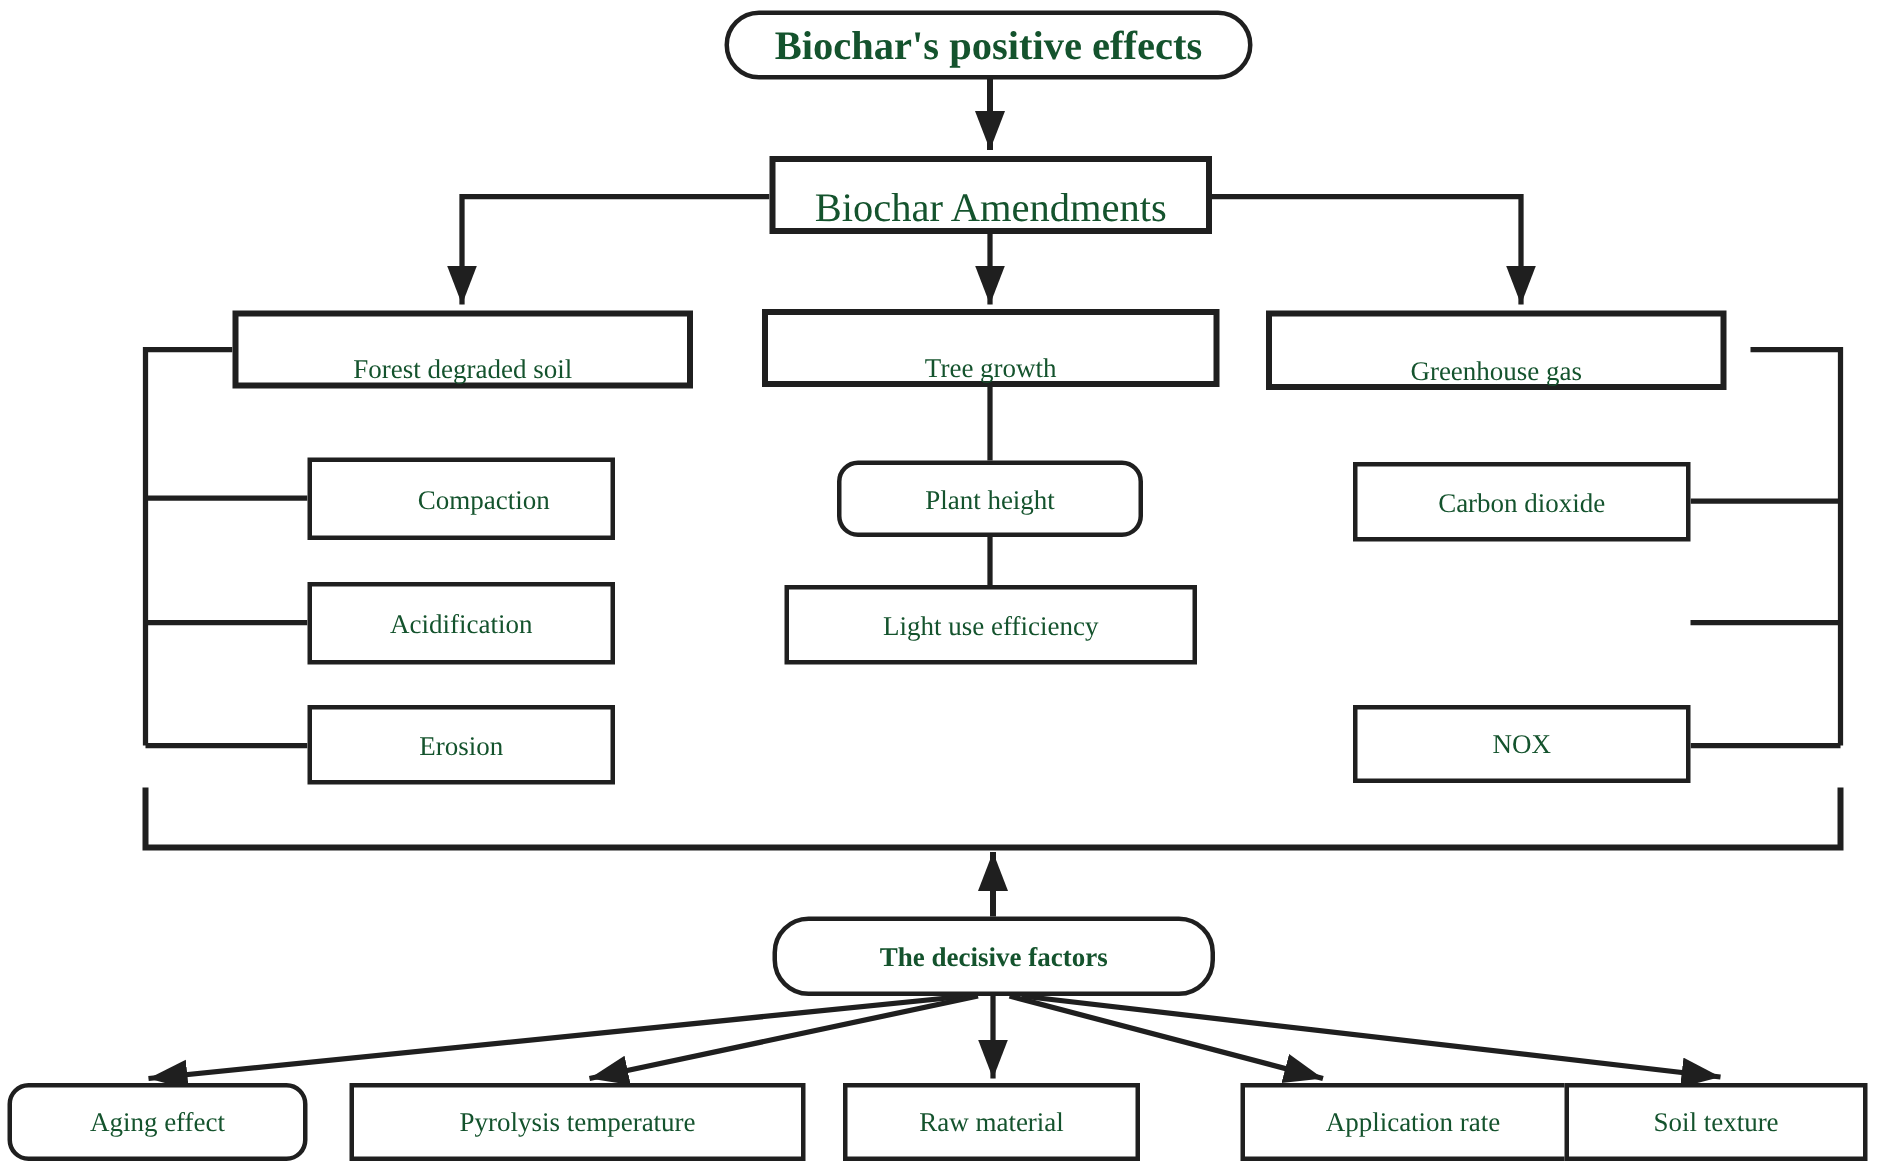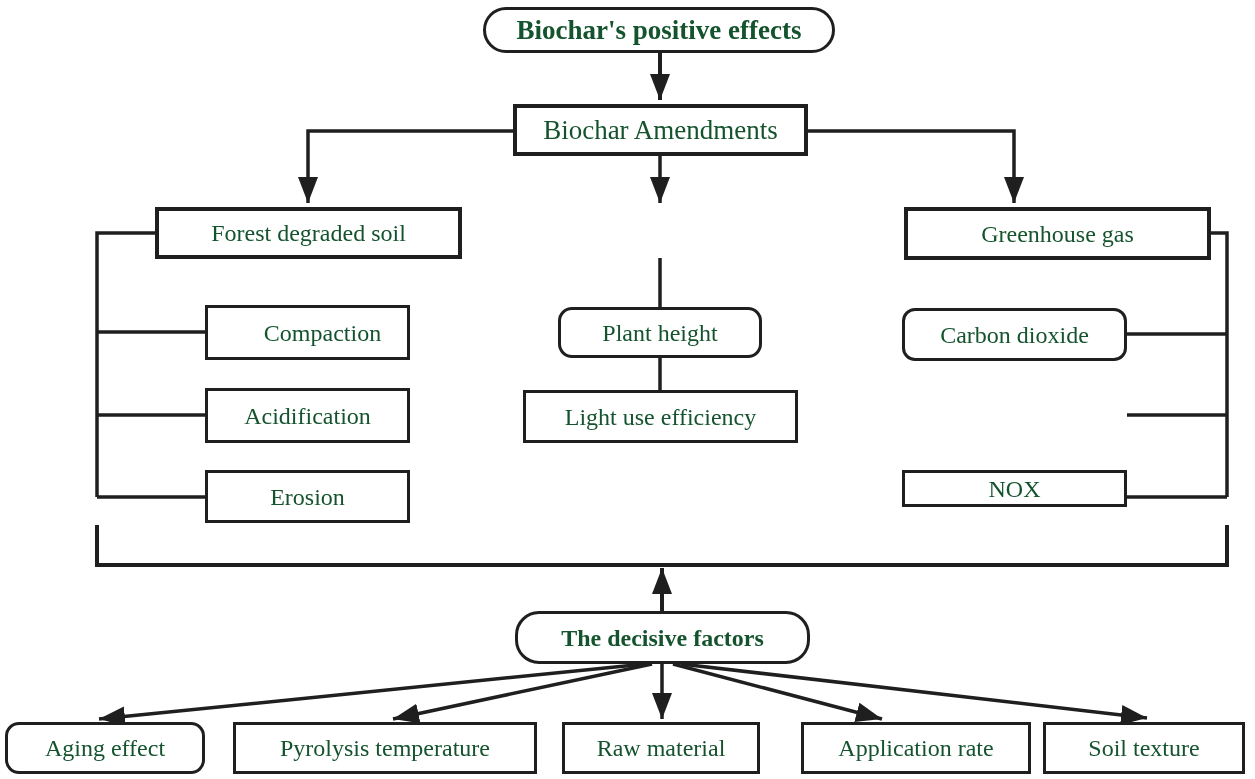--- a/index.html
+++ b/index.html
@@ -11,26 +11,26 @@
     color:#14532d;
     overflow:hidden;
   }
   #wires{position:absolute;left:0;top:0;width:1255px;height:779px;}
   .box{
     position:absolute;
     box-sizing:border-box;
     border:3px solid #1f1f1f;
     background:#ffffff;
     display:flex;align-items:center;justify-content:center;
-    font-size:24px;line-height:1;
+    font-size:18px;line-height:1;
     white-space:nowrap;
     z-index:2;
   }
   .box.round{border-radius:24px;font-weight:bold;border-width:3.5px;}
-  .box.heavy{border-width:4px;}
+  .box.heavy{border-width:4px;align-items:flex-end;}
 </style>
 </head>
 <body>
 
 <div id="stage">
 
   <svg id="wires" viewBox="0 0 1255 779" xmlns="http://www.w3.org/2000/svg">
     <defs>
       <marker id="arw" markerUnits="userSpaceOnUse" markerWidth="28" markerHeight="22" refX="26" refY="10" orient="auto">
         <path d="M0,0 L26,10 L0,20 Z" fill="#1f1f1f"></path>
@@ -73,61 +73,64 @@
     <span>Biochar's positive effects</span>
   </div>
 
   <div class="box heavy" style="left:513px;top:104px;width:295px;height:52px;font-size:27px;">
     <span>Biochar Amendments</span>
   </div>
 
   <div class="box heavy" style="left:155px;top:207px;width:307px;height:52px;">
     <span>Forest degraded soil</span>
   </div>
-  <div class="box heavy" style="left:904px;top:207px;width:307px;height:53px;">
+  <div class="box heavy" style="left:508px;top:206px;width:305px;height:52px;">
+    <span>Tree growth</span>
+  </div>
+  <div class="box heavy" style="left:844px;top:207px;width:307px;height:53px;">
     <span>Greenhouse gas</span>
   </div>
 
   <div class="box" style="left:205px;top:305px;width:205px;height:55px;padding-left:30px;">
     <span>Compaction</span>
   </div>
   <div class="box" style="left:205px;top:388px;width:205px;height:55px;">
     <span>Acidification</span>
   </div>
   <div class="box" style="left:205px;top:470px;width:205px;height:53px;">
     <span>Erosion</span>
   </div>
 
   <div class="box" style="left:558px;top:307px;width:204px;height:51px;border-radius:14px;">
     <span>Plant height</span>
   </div>
   <div class="box" style="left:523px;top:390px;width:275px;height:53px;text-align:center;">
     <span>Light use efficiency</span>
   </div>
 
-  <div class="box" style="left:902px;top:308px;width:225px;height:53px;border-radius:13px;">
+  <div class="box" style="left:902px;top:308px;width:225px;height:53px;">
     <span>Carbon dioxide</span>
   </div>
-  <div class="box" style="left:902px;top:470px;width:225px;height:37px;justify-content:center;">
+  <div class="box" style="left:902px;top:470px;width:225px;height:52px;justify-content:center;">
     <span>NOX</span>
   </div>
 
   <div class="box round" style="left:515px;top:611px;width:295px;height:53px;">
     <span>The decisive factors</span>
   </div>
 
   <div class="box" style="left:5px;top:722px;width:200px;height:52px;border-radius:14px;">
     <span>Aging effect</span>
   </div>
   <div class="box" style="left:233px;top:722px;width:304px;height:52px;">
     <span>Pyrolysis temperature</span>
   </div>
   <div class="box" style="left:562px;top:722px;width:198px;height:52px;">
     <span>Raw material</span>
   </div>
-  <div class="box" style="left:801px;top:722px;width:230px;height:52px;">
+  <div class="box" style="left:827px;top:722px;width:230px;height:52px;">
     <span>Application rate</span>
   </div>
   <div class="box" style="left:1043px;top:722px;width:202px;height:52px;">
     <span>Soil texture</span>
   </div>
 
 </div>
 
 </body></html>

